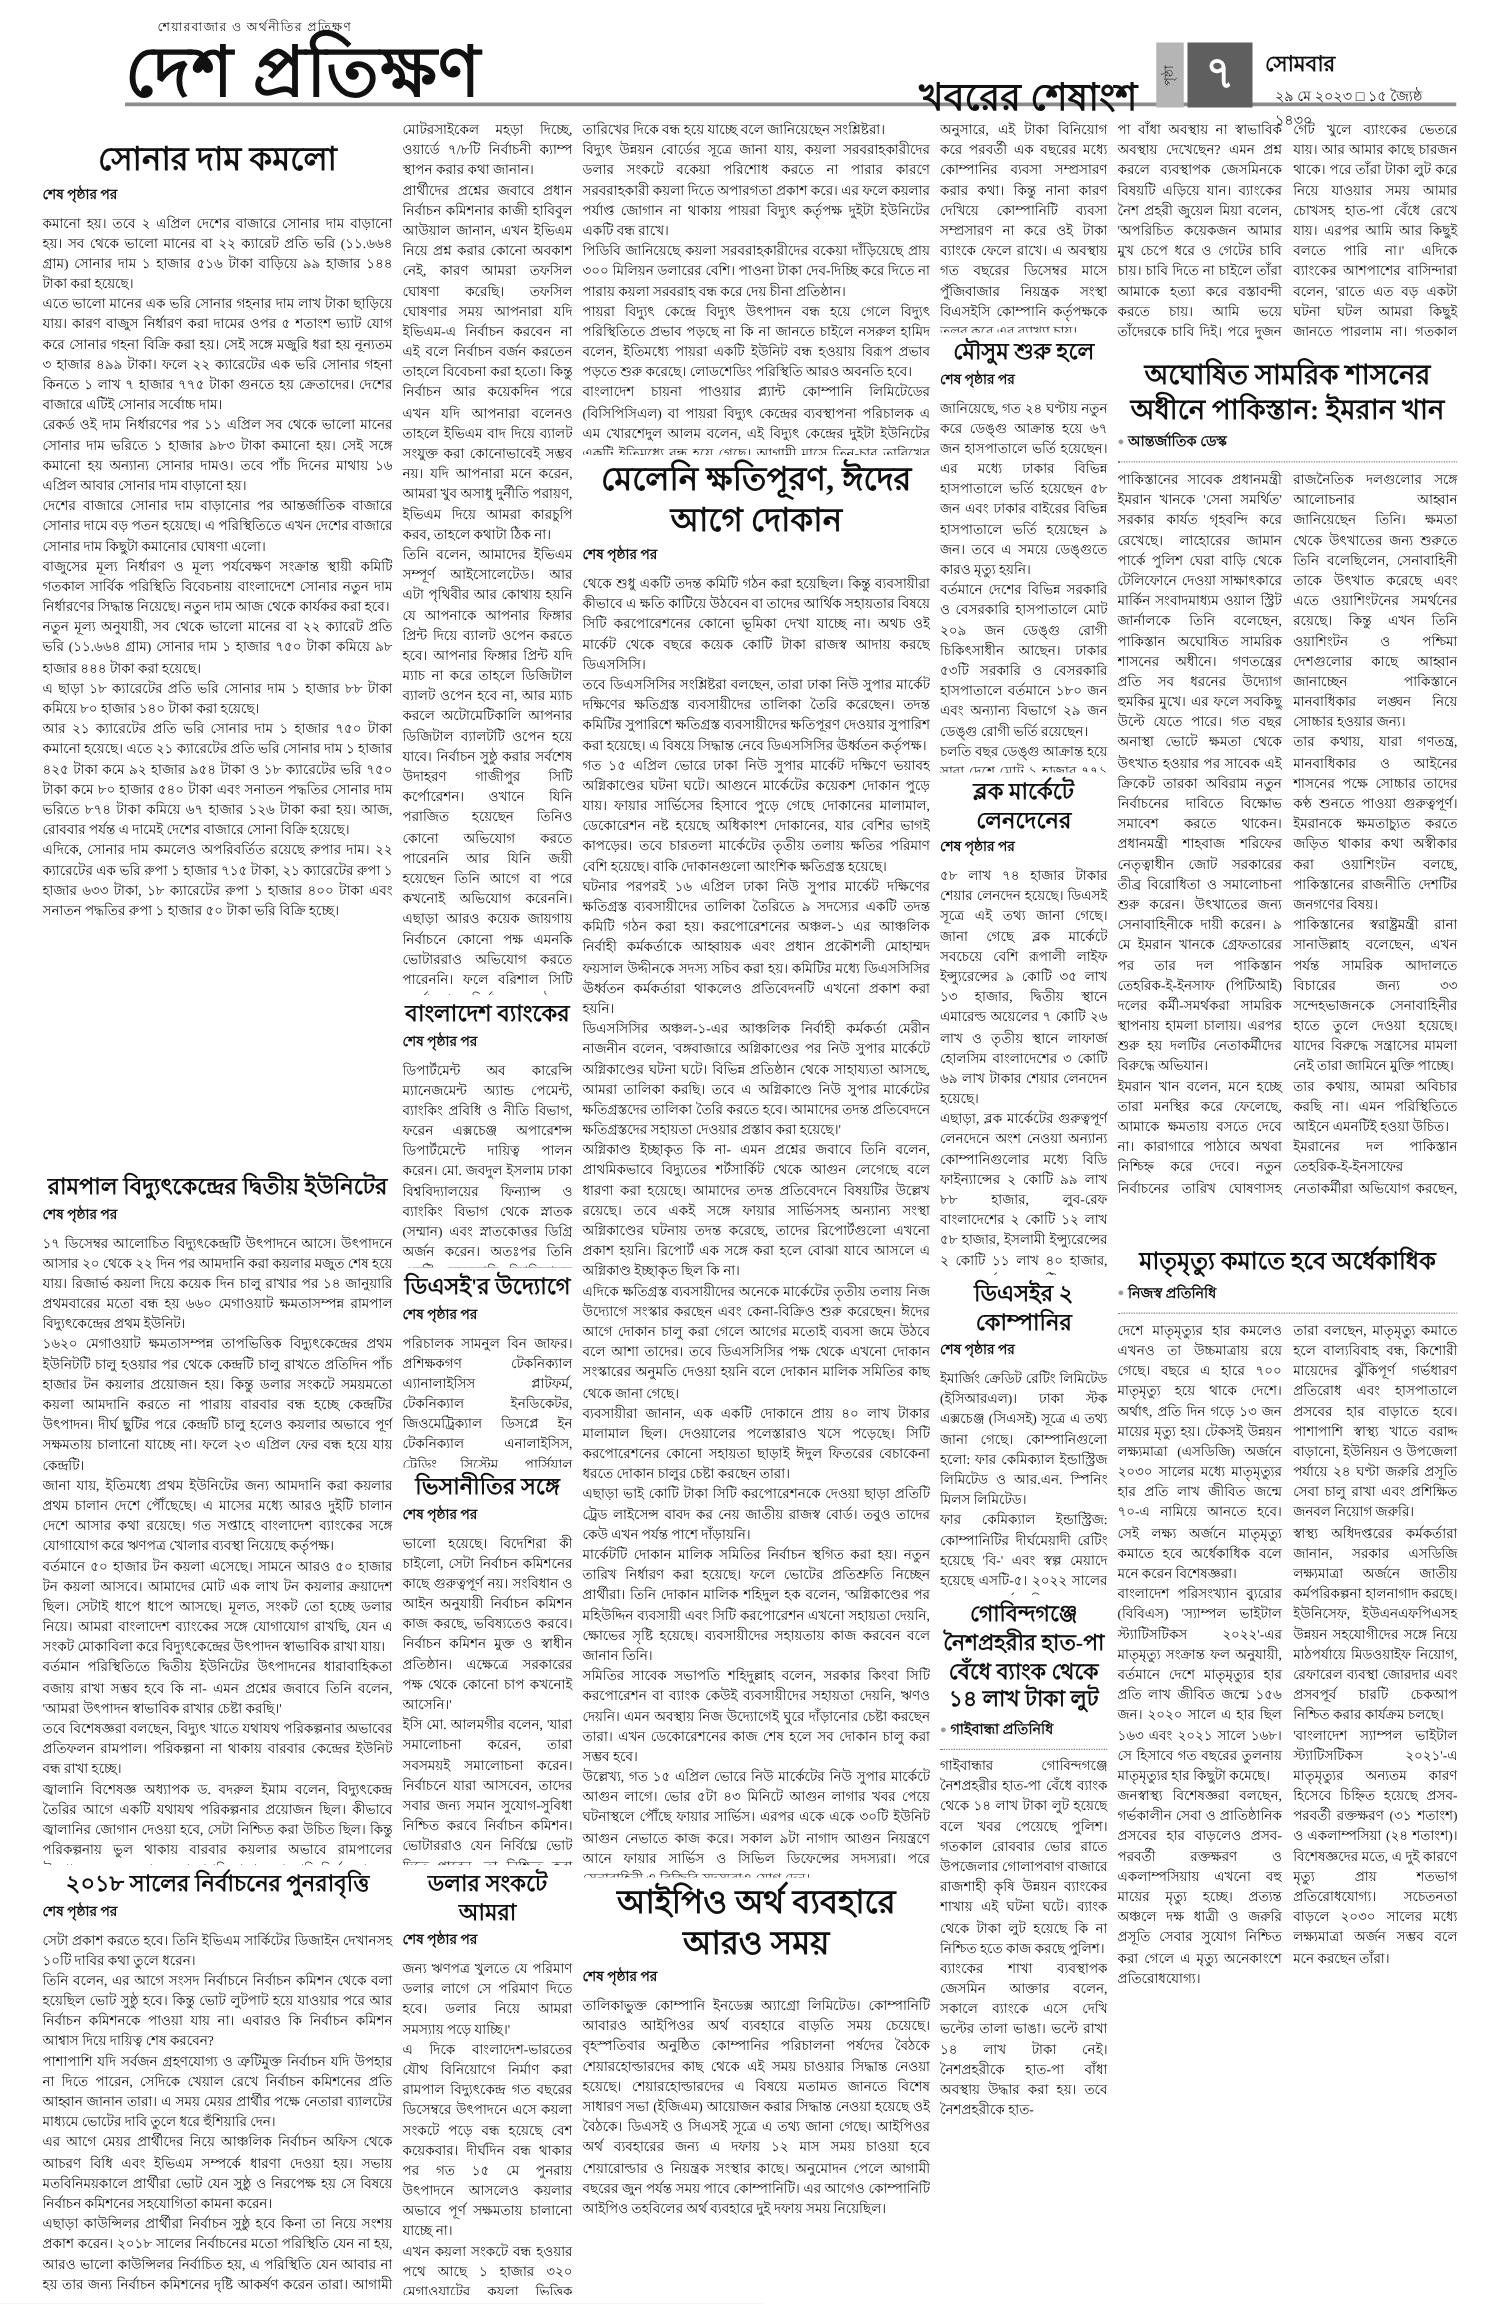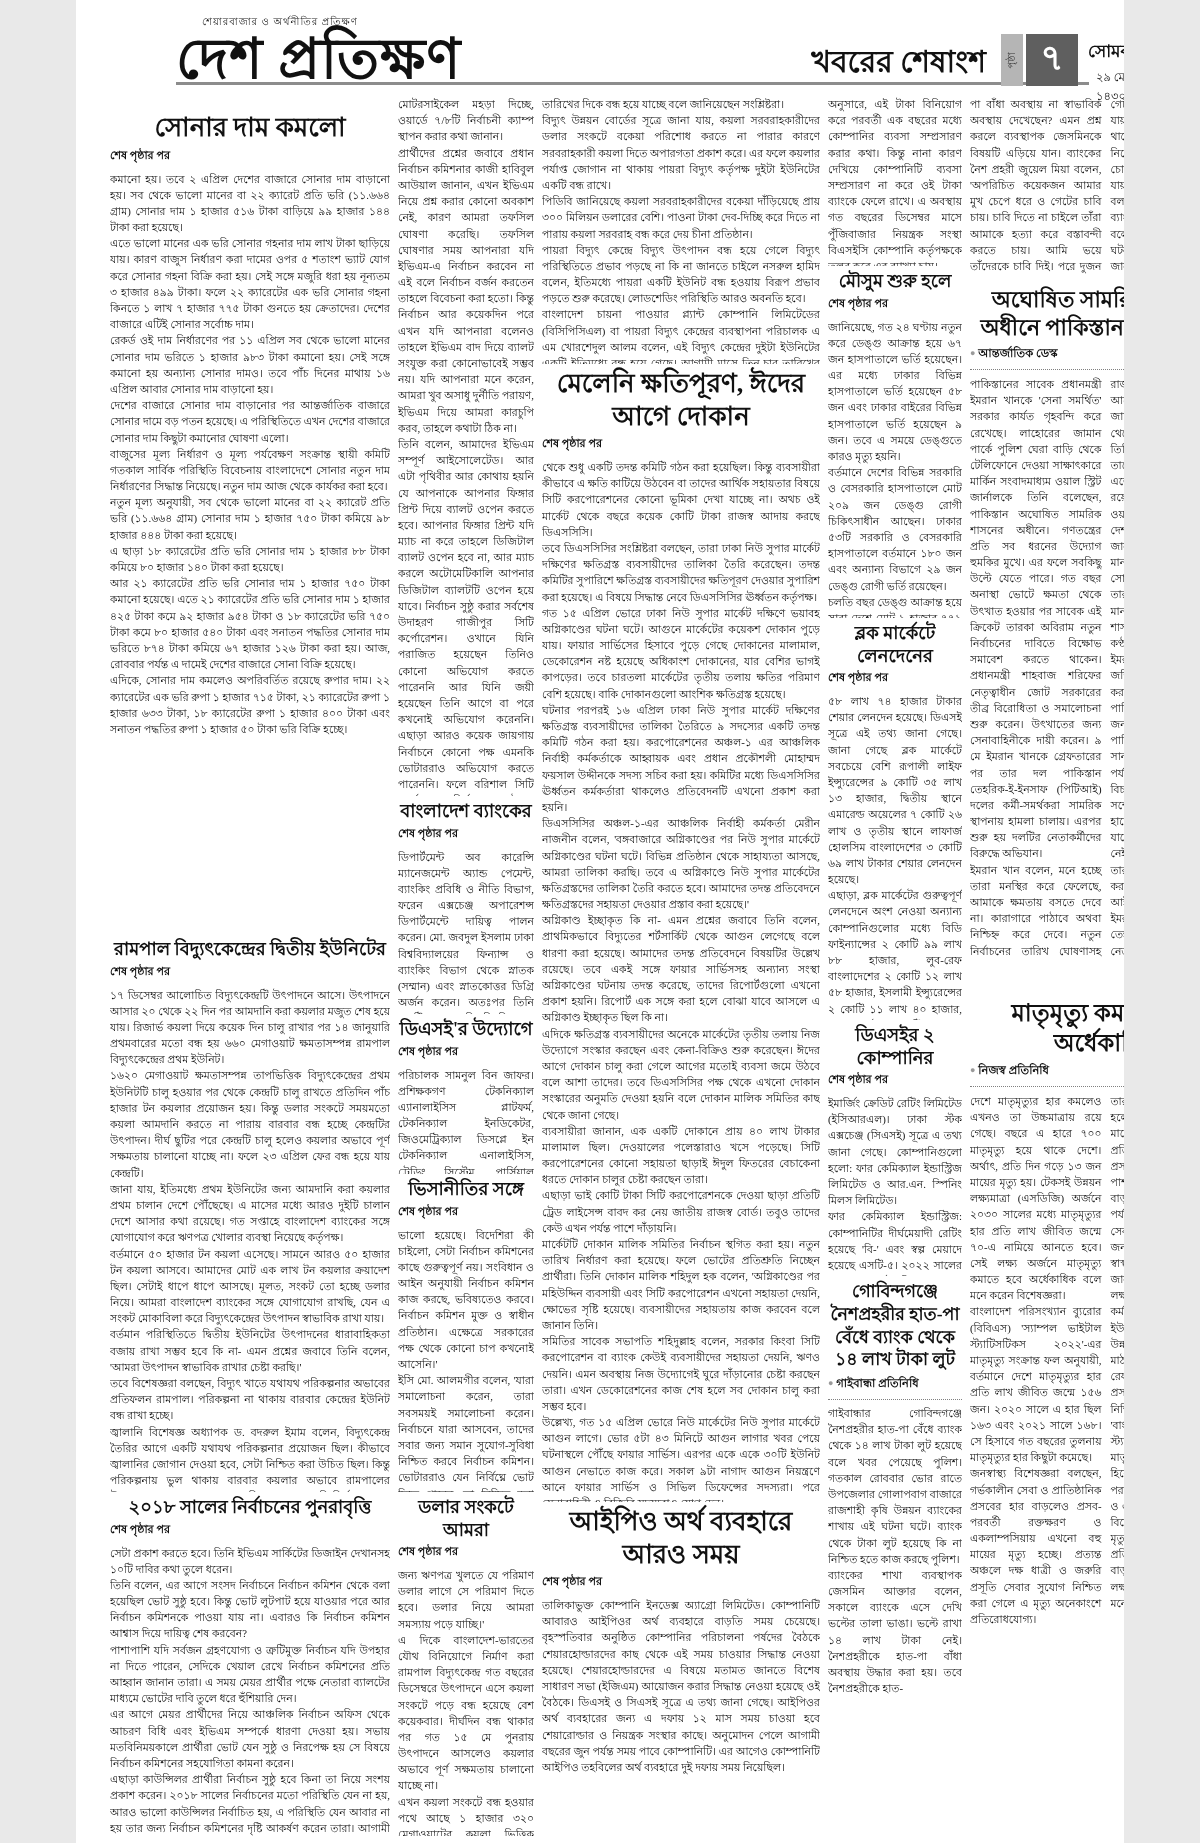--- a/index.html
+++ b/index.html
@@ -1,23 +1,23 @@
 <!DOCTYPE html>
 <html><head>
 <meta charset="utf-8">
 <style>
   html,body{margin:0;padding:0;background:#e9e9e9;}
-  .page{position:relative;width:1048px;height:1843px;background:#ffffff;margin:0 auto;
+  .page{position:relative;width:1200px;height:1843px;background:#ffffff;margin:0 auto;
         font-family:"Liberation Serif","DejaVu Serif",serif;color:#111;overflow:hidden;}
   
   .hdr-rule{position:absolute;left:100px;right:35px;top:82px;height:3px;background:#8c8c8c;}
   .masthead{position:absolute;left:100px;top:14px;width:420px;}
   .tagline{font-size:10px;letter-spacing:1px;color:#222;margin-left:26px;}
   .title{font-size:56px;font-weight:bold;line-height:1.0;letter-spacing:1px;}
-  .section-title{position:absolute;left:640px;top:38px;width:270px;text-align:right;
+  .section-title{position:absolute;left:640px;top:54px;width:270px;text-align:right;
                  font-size:30px;font-weight:bold;}
   .pagebox{position:absolute;left:925px;top:34px;height:52px;display:flex;}
   .pagebox .lbl{width:22px;height:52px;background:#b5b5b5;color:#333;display:flex;
                 align-items:center;justify-content:center;}
   .pagebox .lbl span{transform:rotate(-90deg);font-size:10px;white-space:nowrap;}
   .pagebox .num{width:52px;height:52px;background:#5f5f5f;color:#fff;font-size:36px;
                 font-weight:bold;display:flex;align-items:center;justify-content:center;margin-left:3px;}
   .dateblock{position:absolute;left:1000px;top:38px;width:170px;}
   .dateblock .day{font-size:17px;font-weight:bold;margin-left:12px;}
   .dateblock .date{font-size:11.5px;margin-top:3px;margin-left:20px;}
@@ -29,21 +29,21 @@
   #colD{left:752px;width:134px;}
   #colE{left:894px;width:272px;}
   .art{overflow:hidden;}
   .headline{font-weight:bold;text-align:center;line-height:1.25;margin:4px 0 2px;}
   .h-xl{font-size:26px;margin-top:16px;}
   .h-l{font-size:18px;}
   .h-2col{font-size:26px;}
   .h-col{font-size:18px;}
   .h-rob{font-size:17.5px;line-height:1.3;}
   .h-pak{font-size:22px;}
-  .h-mat{font-size:24px;}
+  .h-mat{font-size:19px;}
   .cont{font-size:11px;font-weight:bold;text-align:left;margin:0 0 5px;}
   .body{font-size:10.8px;line-height:1.5;text-align:justify;white-space:pre-line;}
   .byline{font-size:11.5px;font-weight:bold;margin:4px 0 0;padding-bottom:5px;
           border-bottom:1px dotted #808080;}
   .byline .dot{color:#9a9a9a;font-size:9px;vertical-align:1px;}
   .twocol{column-count:2;column-gap:9px;}
 </style>
 </head>
 <body>
 

